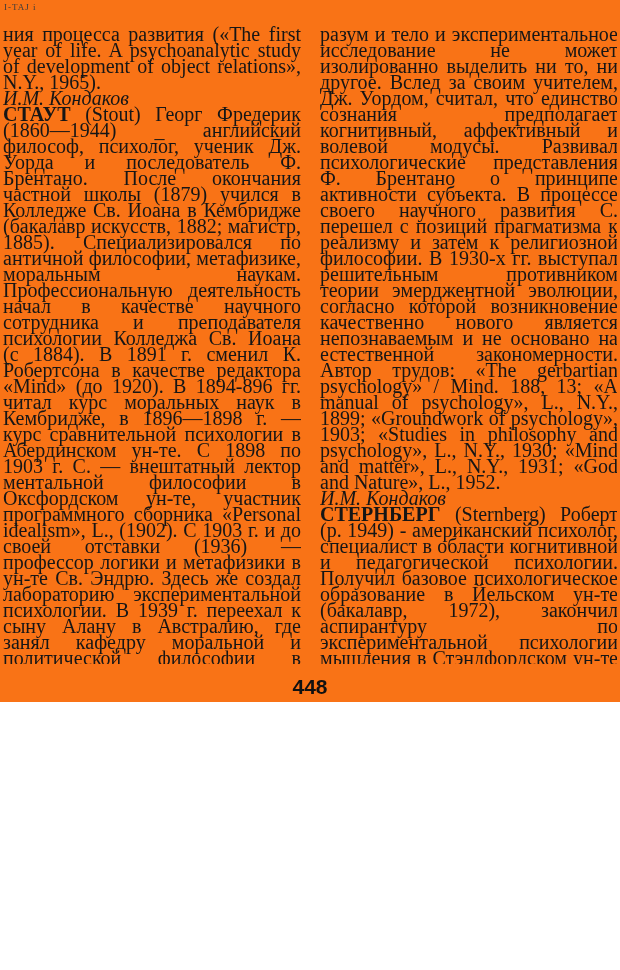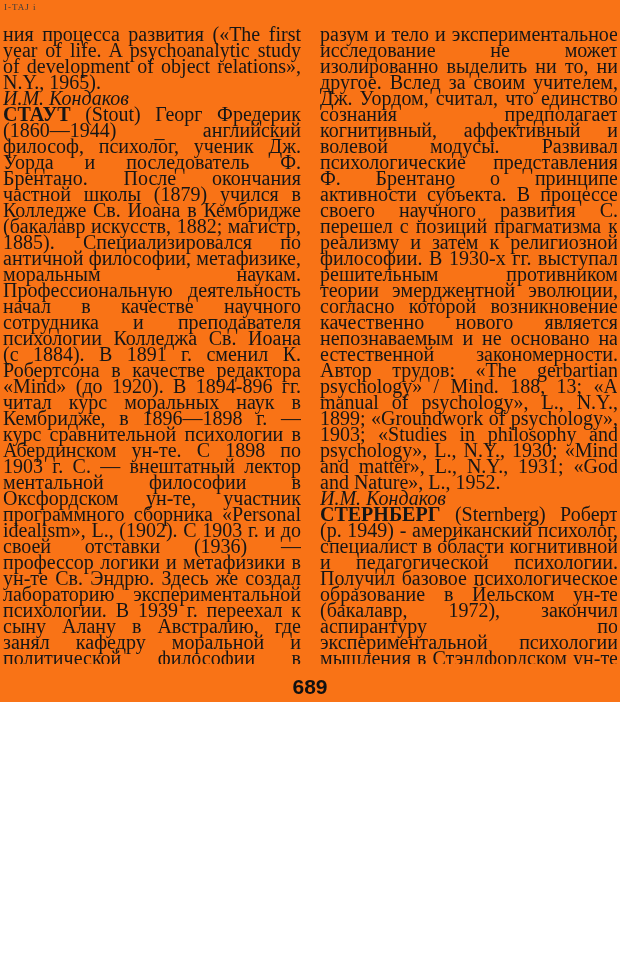--- a/index.html
+++ b/index.html
@@ -79,15 +79,15 @@
       <p>разум и тело и экспериментальное исследование не может изолированно выделить ни то, ни другое. Вслед за своим учителем, Дж. Уордом, считал, что единство сознания предполагает когнитивный, аффективный и волевой модусы. Развивал психологические представления Ф. Брентано о принципе активности субъекта. В процессе своего научного развития С. перешел с позиций прагматизма к реализму и затем к религиозной философии. В 1930-х гг. выступал решительным противником теории эмерджентной эволюции, согласно которой возникновение качественно нового является непознаваемым и не основано на естественной закономерности. Автор трудов: «The gerbartian psychology» / Mind. 188, 13; «A manual of psychology», L., N.Y., 1899; «Groundwork of psychology», 1903; «Studies in philosophy and psychology», L., N.Y., 1930; «Mind and matter», L., N.Y., 1931; «God and Nature», L., 1952.</p>
       <p class="signature">И.М. Кондаков</p>
       <p class="entry">
         <span class="headword">СТЕРНБЕРГ</span>
         <span>(Sternberg) Роберт (р. 1949) - американский психолог, специалист в области когнитивной и педагогической психологии. Получил базовое психологическое образование в Йельском ун-те (бакалавр, 1972), закончил аспирантуру по экспериментальной психологии мышления в Стэндфордском ун-те (д-р, 1975). Профессиональную преподавательскую деятельность начал в Йельском ун-те (ассистент профессора, 1975—1980; ассоциированный профессор, 1980—1983; полный профессор с 1983 г.). В своих первых работах С. выступил как идеолог информационного подхода. В результате серии исследований, посвященных изучению решения аналогий и силлогизмов, была предложена «компонентная модель интеллекта» и «метод компонентного анализа», позволяющие дифференцировать различные умственные процессы («Component processes in analogical reasoning». Psychological Review, 84, 1977). Согласно компонентной модели, выделяется пять классов компонент или умственных процессов, которые действуют организованным образом и проду-</span>
       </p>
     </div>
 
   </div>
 
-  <div class="page-number">689</div>
+  <div class="page-number">448</div>
 
 </div>
 
 </body></html>

